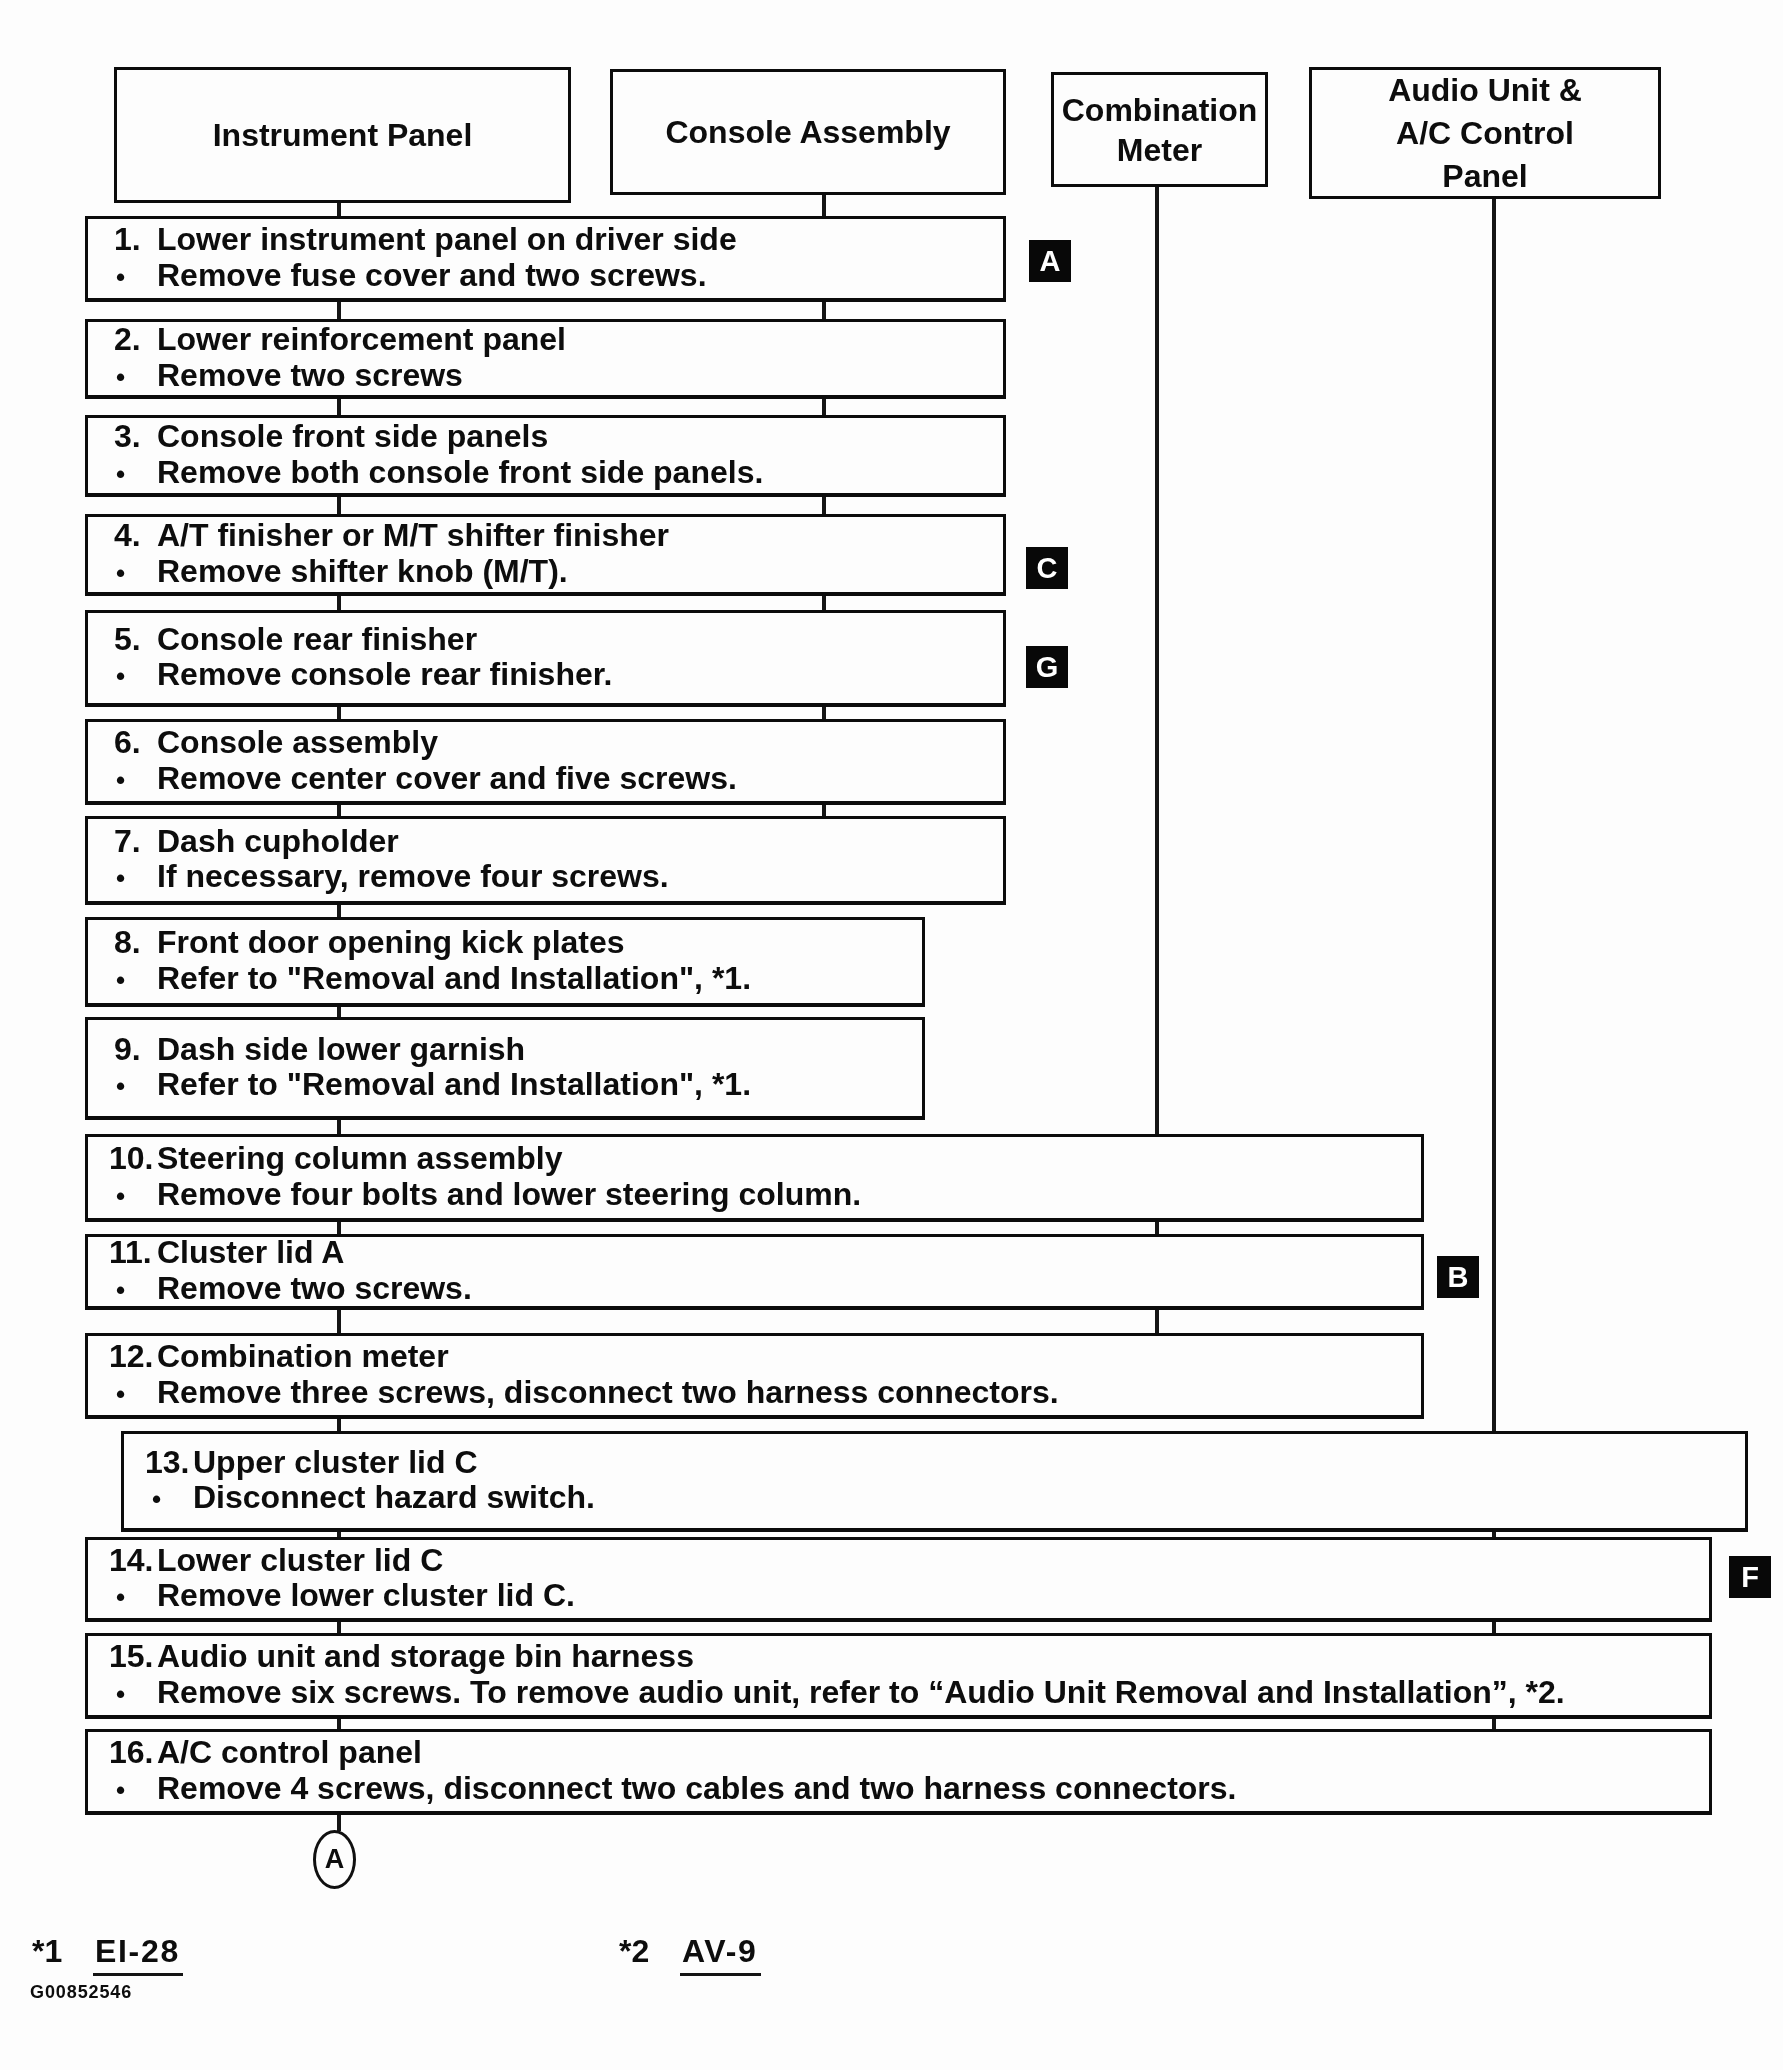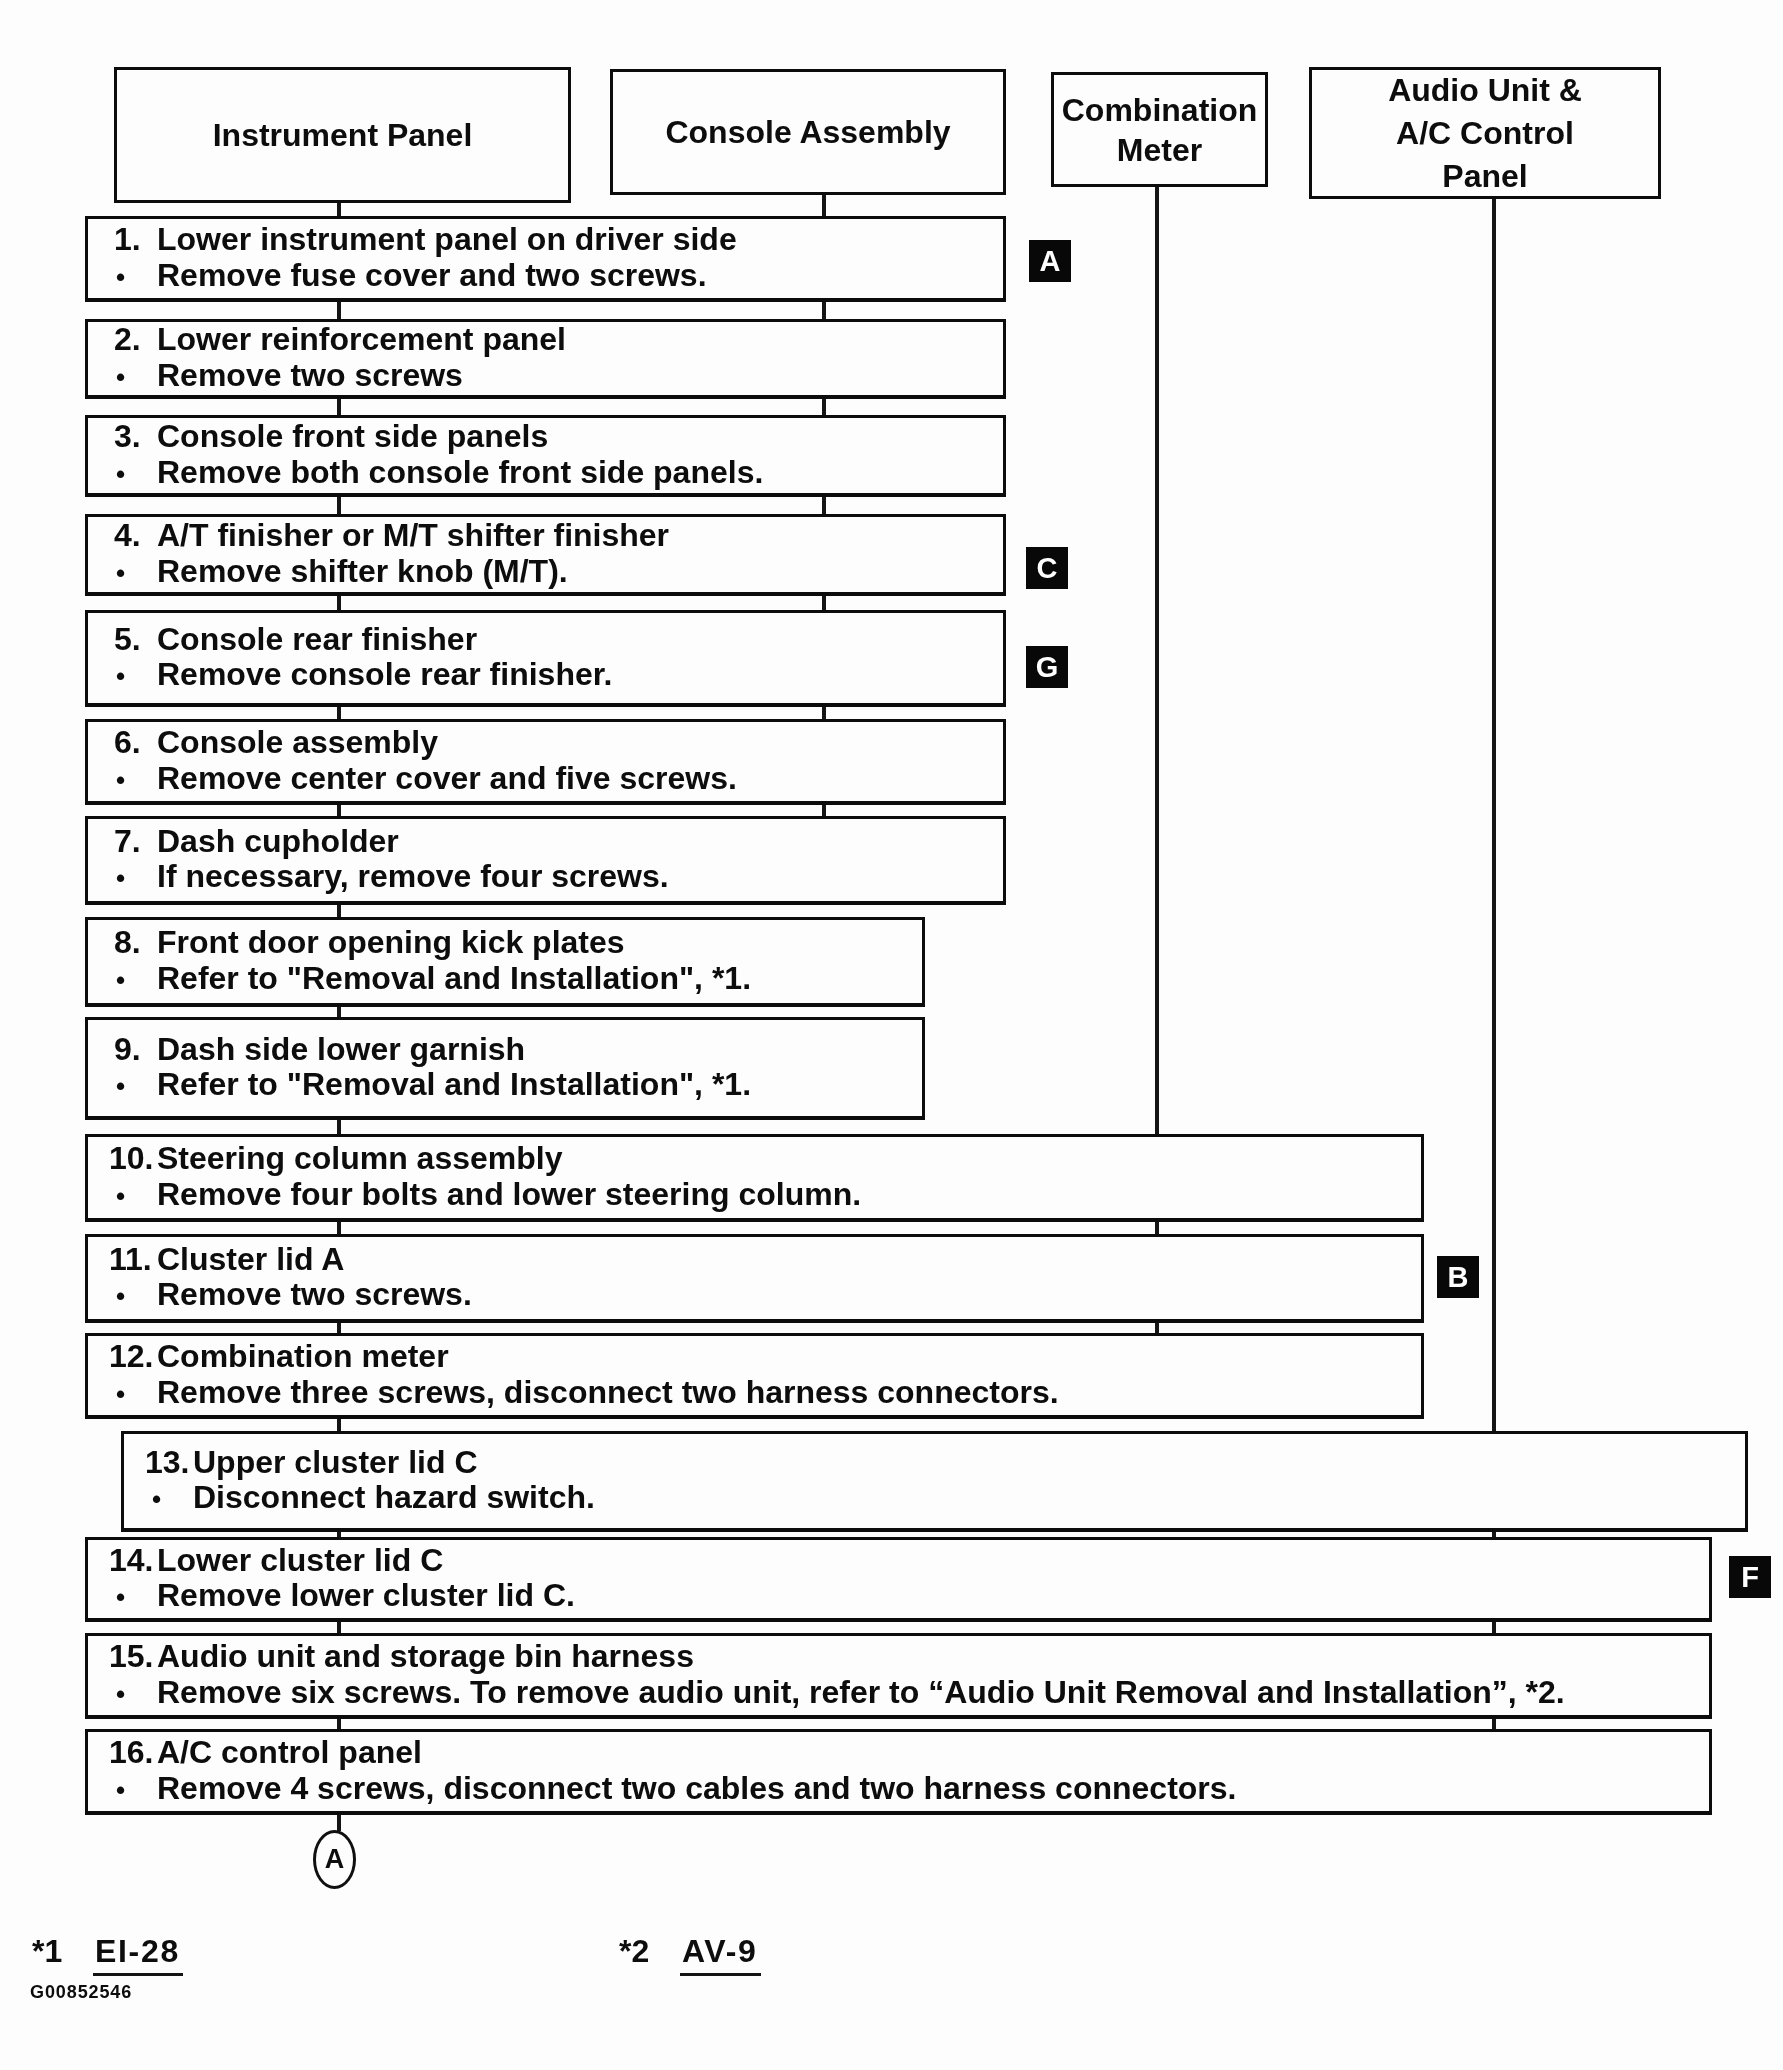--- a/index.html
+++ b/index.html
@@ -206,21 +206,21 @@
   <div class="step-box" style="top:1134px;width:1339px;height:88px;">
     <div class="tline">
         <span class="num w2">10.</span>
         <span class="ttl">Steering column assembly</span>
       </div>
     <div class="tline">
         <span class="dot">•</span>
         <span class="dtl">Remove four bolts and lower steering column.</span>
       </div>
   </div>
-  <div class="step-box" style="top:1234px;width:1339px;height:89px;">
+  <div class="step-box" style="top:1234px;width:1339px;height:76px;">
     <div class="tline">
         <span class="num w2">11.</span>
         <span class="ttl">Cluster lid A</span>
       </div>
     <div class="tline">
         <span class="dot">•</span>
         <span class="dtl">Remove two screws.</span>
       </div>
   </div>
   <div class="step-box" style="top:1333px;width:1339px;height:86px;">

